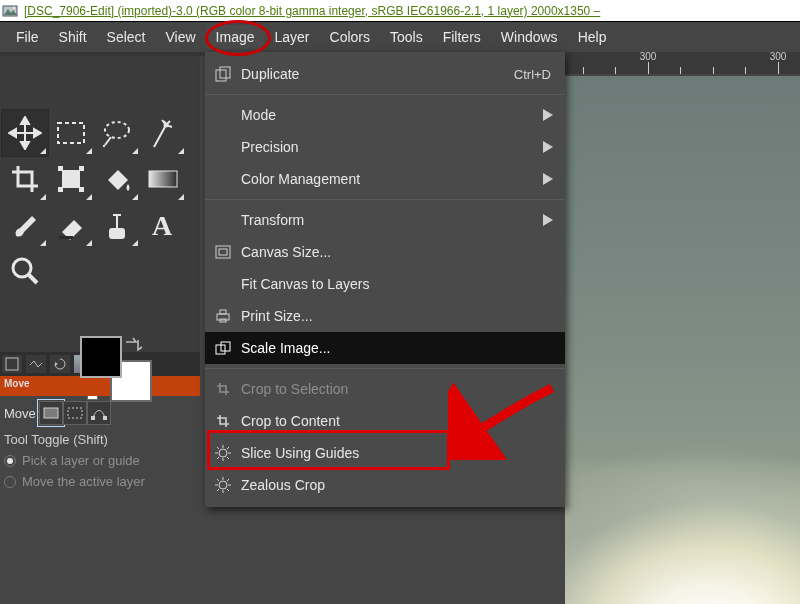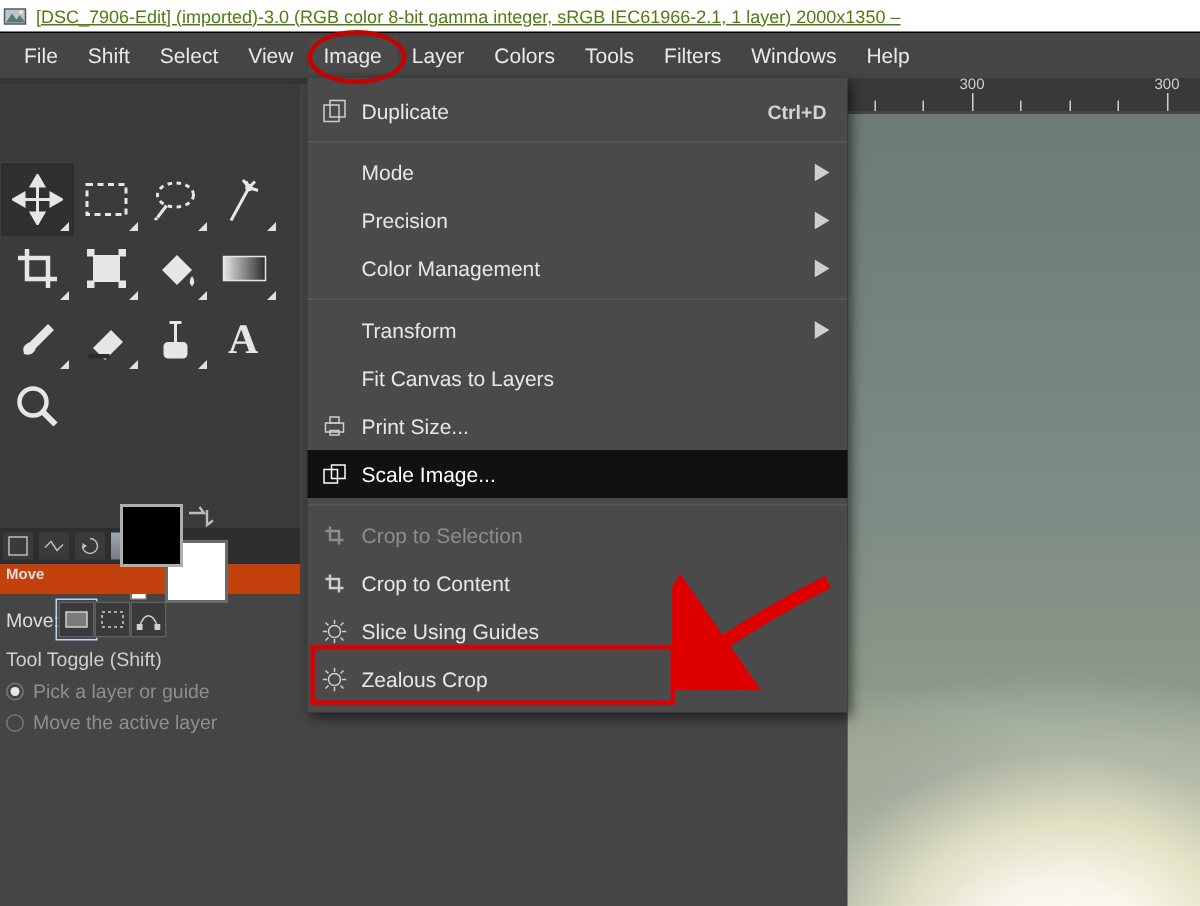--- a/index.html
+++ b/index.html
@@ -73,21 +73,21 @@
 
   
   .menu{position:absolute;left:205px;top:52px;width:360px;background:#4a4a4a;
     box-shadow:2px 3px 8px rgba(0,0,0,.6);color:#e7e7e7;font-size:14px;
     padding:6px 0;z-index:30;}
   .mrow{height:32px;display:flex;align-items:center;position:relative;
     padding:0 14px 0 36px;}
   .mrow.hl{background:#111;color:#fff;}
   .mrow.disabled{color:#8d8d8d;}
   .mrow .arr{position:absolute;right:12px;top:10px;}
-  .mrow .kb{position:absolute;right:14px;font-size:13px;color:#d4d4d4;font-weight:bold;}
+  .mrow .kb{position:absolute;right:14px;font-size:13px;color:#d4d4d4;}
   .micon{position:absolute;left:8px;top:6px;width:20px;height:20px;
     display:flex;align-items:center;justify-content:center;color:#cfcfcf;}
   .msep{height:1px;background:#5a5a5a;margin:4px 0;}
 
   
   .redbox{position:absolute;left:207px;top:430px;width:237px;height:34px;
     border:3px solid #de0000;pointer-events:none;z-index:50;}
   .redarrow{position:absolute;left:448px;top:380px;z-index:50;pointer-events:none;}
 
   
@@ -383,20 +383,29 @@
     </div>
     <div class="msep"></div>
 
     <div class="mrow">
       <span>Transform</span>
       <svg class="arr" width="10" height="12">
         <polygon points="0,0 10,6 0,12" fill="#cfcfcf"></polygon>
         </svg>
     </div>
     <div class="mrow">
+      <span class="micon">
+        <svg width="16" height="14">
+            <rect x="1" y="1" width="14" height="12" fill="none" stroke="#cfcfcf"></rect>
+          <rect x="4" y="4" width="8" height="6" fill="none" stroke="#cfcfcf"></rect>
+          </svg>
+      </span>
+      <span>Canvas Size...</span>
+    </div>
+    <div class="mrow">
       <span>Fit Canvas to Layers</span>
     </div>
     <div class="mrow">
       <span class="micon">
         <svg width="16" height="14">
             <rect x="2" y="5" width="12" height="6" fill="none" stroke="#cfcfcf"></rect>
           <rect x="5" y="1" width="6" height="4" fill="none" stroke="#cfcfcf"></rect>
           <rect x="5" y="10" width="6" height="3" fill="none" stroke="#cfcfcf"></rect>
           </svg>
       </span>

